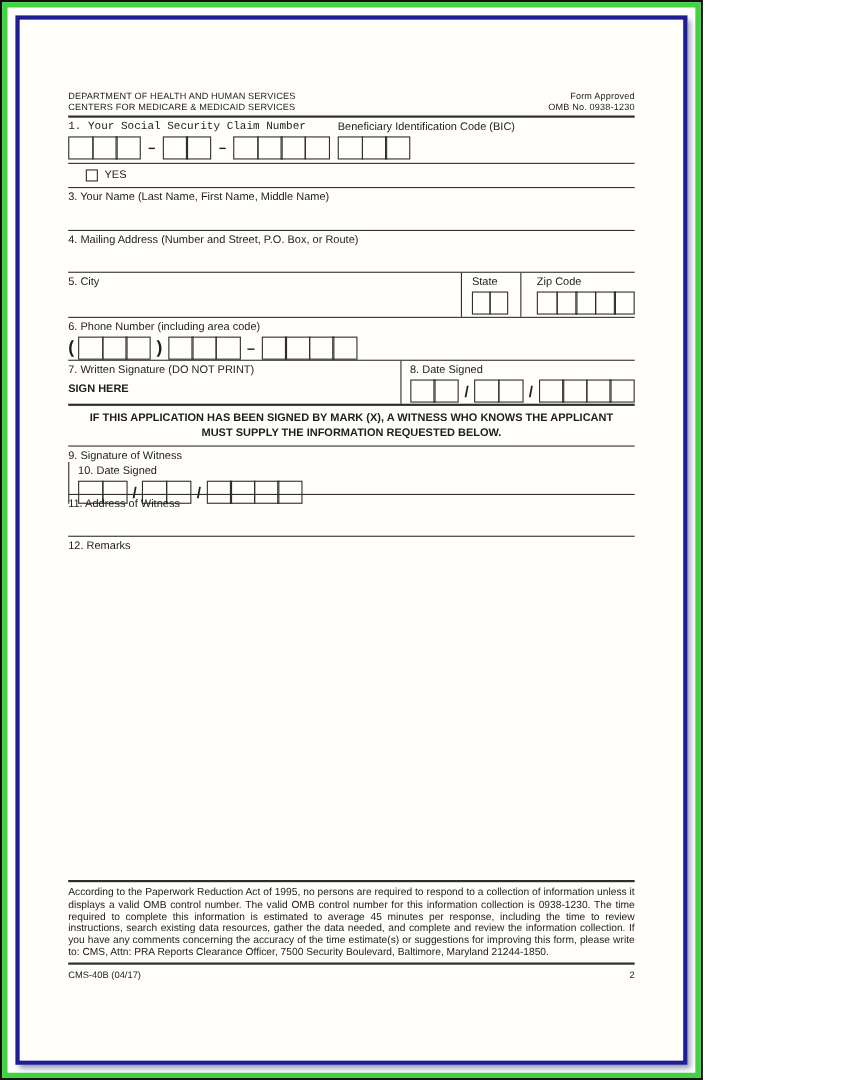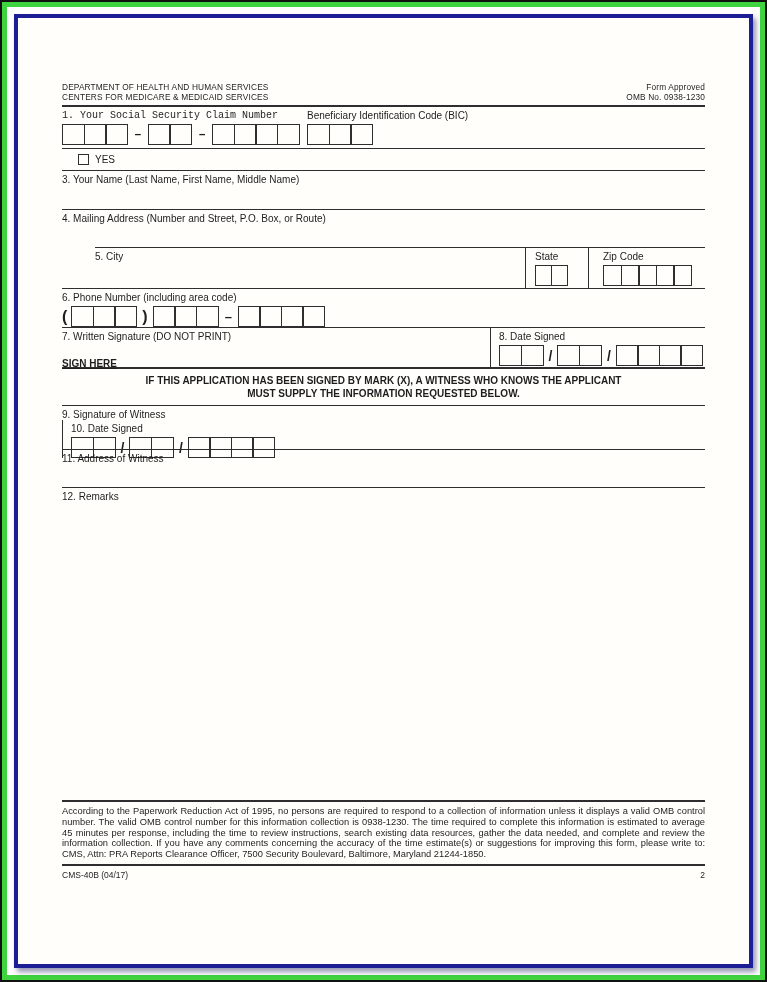--- a/index.html
+++ b/index.html
@@ -2,21 +2,21 @@
 <html><head>
 <meta charset="utf-8">
 <style>
   html,body{margin:0;padding:0;}
   body{
     width:767px;height:982px;
     font-family:"Liberation Sans", sans-serif;
     color:#1d1d1d;
     background:#ffffff;
   }
-  .frame-black{width:767px;height:982px;box-sizing:border-box;border:2px solid #111;}
+  .frame-black{width:639px;height:982px;box-sizing:border-box;border:2px solid #111;}
   .frame-green{height:100%;box-sizing:border-box;border:5px solid #3fd33f;}
   .frame-gap{height:100%;box-sizing:border-box;padding:7px;background:#fff;}
   .frame-blue{height:100%;box-sizing:border-box;border:4px solid #1d1d95;
     box-shadow:3px 4px 5px rgba(25,25,90,.45);background:#fffdf2;}
   .page{height:100%;box-sizing:border-box;background:#fffefa;padding:64px 44px 0 44px;overflow:hidden;}
 
   .hdr{display:flex;justify-content:space-between;font-size:8.3px;line-height:10px;letter-spacing:.15px;}
   .hdr .right{text-align:right;}
   .rule-hdr{border-top:2px solid #2e2e2e;margin-top:3px;}
   .title{font-size:15.4px;font-weight:bold;letter-spacing:.1px;padding:3px 0 3px 13px;
@@ -38,32 +38,32 @@
 
   .r1{height:41px;}
   .r1 .col-ssn{width:245px;font-family:Liberation Mono, monospace;}
   .r1 .col-bic{flex:1;}
   .r2{height:22px;display:flex;align-items:center;}
   .r2 .label{padding-top:0;}
   .checkbox{width:11px;height:11px;box-sizing:border-box;border:1.5px solid #2e2e2e;margin:0 6px 0 16px;}
   .yes{font-size:10px;}
   .r3{height:39px;}
   .r4{height:38px;}
-  .r5{height:41px;display:flex;margin-left:33px;}
+  .r5{height:41px;display:flex;}
   .c-city{width:430px;}
   .c-state{width:63px;box-sizing:border-box;border-left:1px solid #2e2e2e;padding-left:9px;}
   .c-zip{flex:1;box-sizing:border-box;border-left:1px solid #2e2e2e;padding-left:14px;}
   .c-state .cell{width:17px;}
   .c-zip .cell{width:19px;}
   .r6{height:39px;}
   .r7{height:40px;display:flex;}
   .r9{height:44px;display:flex;flex-direction:column;}
   .c-sig{width:428px;}
   .c-date{flex:1;box-sizing:border-box;border-left:1px solid #2e2e2e;padding-left:8px;}
-  .sign-here{font-size:10px;font-weight:bold;margin-top:16px;text-decoration:underline;}
+  .sign-here{font-size:10px;font-weight:bold;margin-top:6px;}
   .statement{height:38px;border-top:2px solid #2e2e2e;text-align:center;font-size:10px;
     font-weight:bold;line-height:12.5px;padding-top:6px;box-sizing:border-box;}
   .r11{height:38px;}
   .r12{height:313px;}
   .pra{border-top:2px solid #2e2e2e;font-size:9.3px;line-height:10.8px;padding-top:4px;
     text-align:justify;padding-bottom:4px;}
   .pagefoot{border-top:2px solid #2e2e2e;display:flex;justify-content:space-between;
     font-size:8.5px;padding-top:4px;}
 </style>
 </head>

